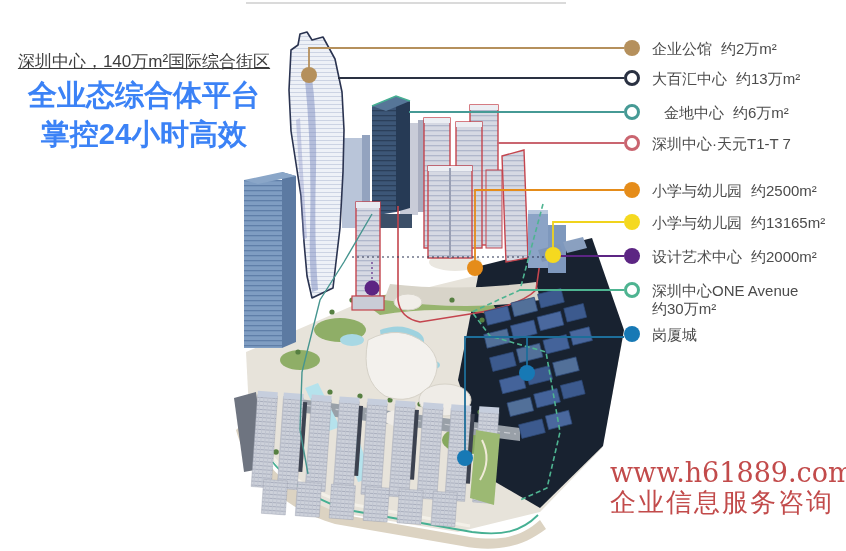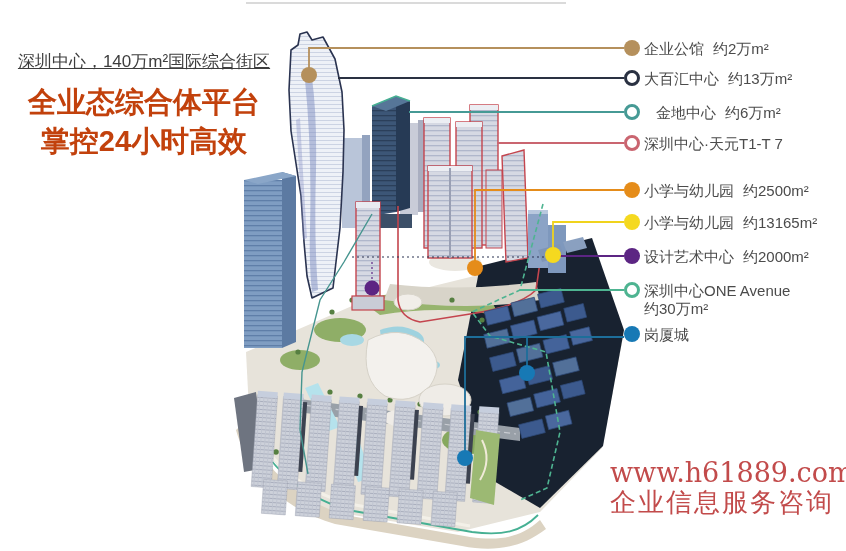--- a/index.html
+++ b/index.html
@@ -1,24 +1,24 @@
 <!DOCTYPE html>
 <html><head>
 <meta charset="utf-8">
 <style>
   html,body{margin:0;padding:0;background:#ffffff;}
   .stage{position:relative;width:846px;height:551px;background:#ffffff;overflow:hidden;
          font-family:"Liberation Sans",sans-serif;}
   .illus{position:absolute;left:0;top:0;width:846px;height:551px;}
   .title-block{position:absolute;left:6px;top:50px;width:276px;text-align:center;}
   .subtitle{font-size:17px;color:#3d3d3d;white-space:nowrap;text-decoration:underline;}
-  .headline{font-size:29px;line-height:39px;font-weight:bold;color:#c2410c;margin-top:10px;}
+  .headline{font-size:29px;line-height:39px;font-weight:bold;color:#3b82f6;margin-top:3px;}
   .legend-row{position:absolute;left:624px;display:flex;align-items:flex-start;}
   .lg-marker{flex:0 0 auto;width:16px;height:16px;border-radius:50%;box-sizing:border-box;background:#fff;}
-  .lg-text{margin-left:4px;font-size:15px;line-height:18px;color:#4b4b4b;white-space:nowrap;}
+  .lg-text{margin-left:12px;font-size:15px;line-height:18px;color:#4b4b4b;white-space:nowrap;}
   .lg-area{margin-left:9px;}
   .lg-area.block{display:block;margin-left:0;}
   .wm{position:absolute;left:610px;top:459px;color:#c24b4b;}
   .wm-url{font-family:"DejaVu Serif",serif;font-size:27px;line-height:28px;}
   .wm-cn{font-family:"DejaVu Serif",serif;font-size:26px;line-height:28px;letter-spacing:2px;margin-top:1px;}
 </style>
 </head>
 <body>
 
 <div class="stage">

